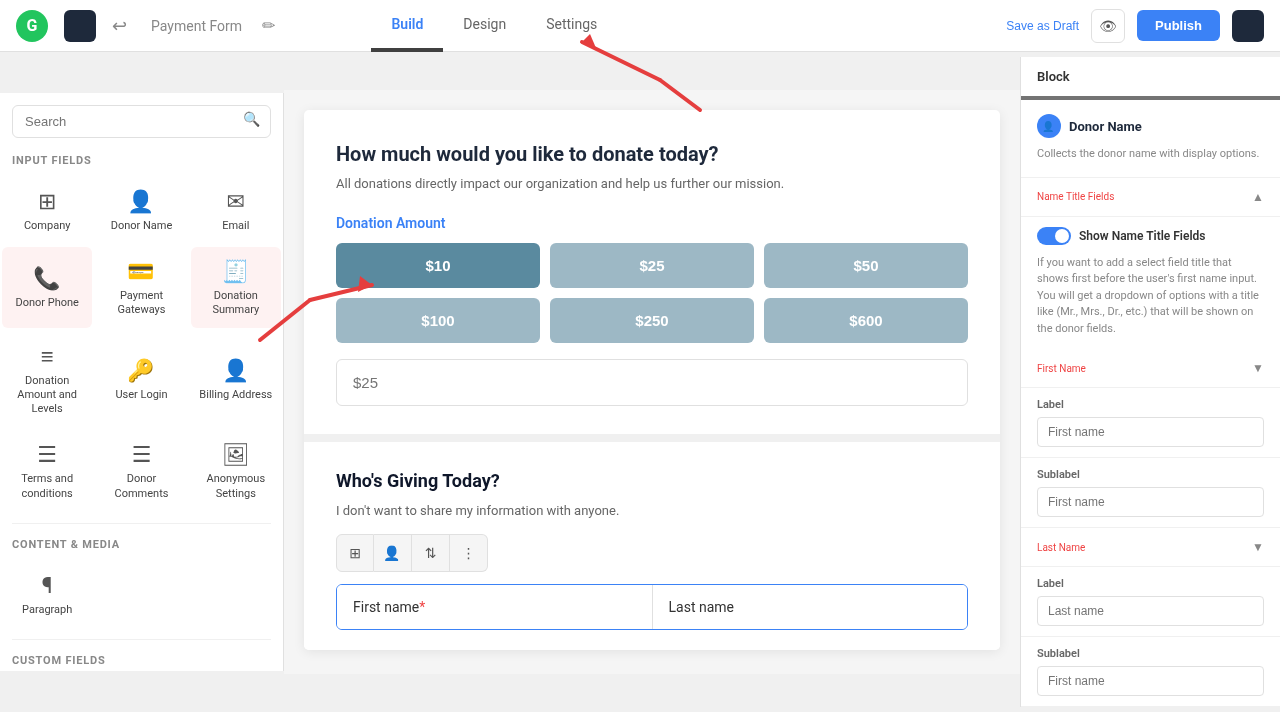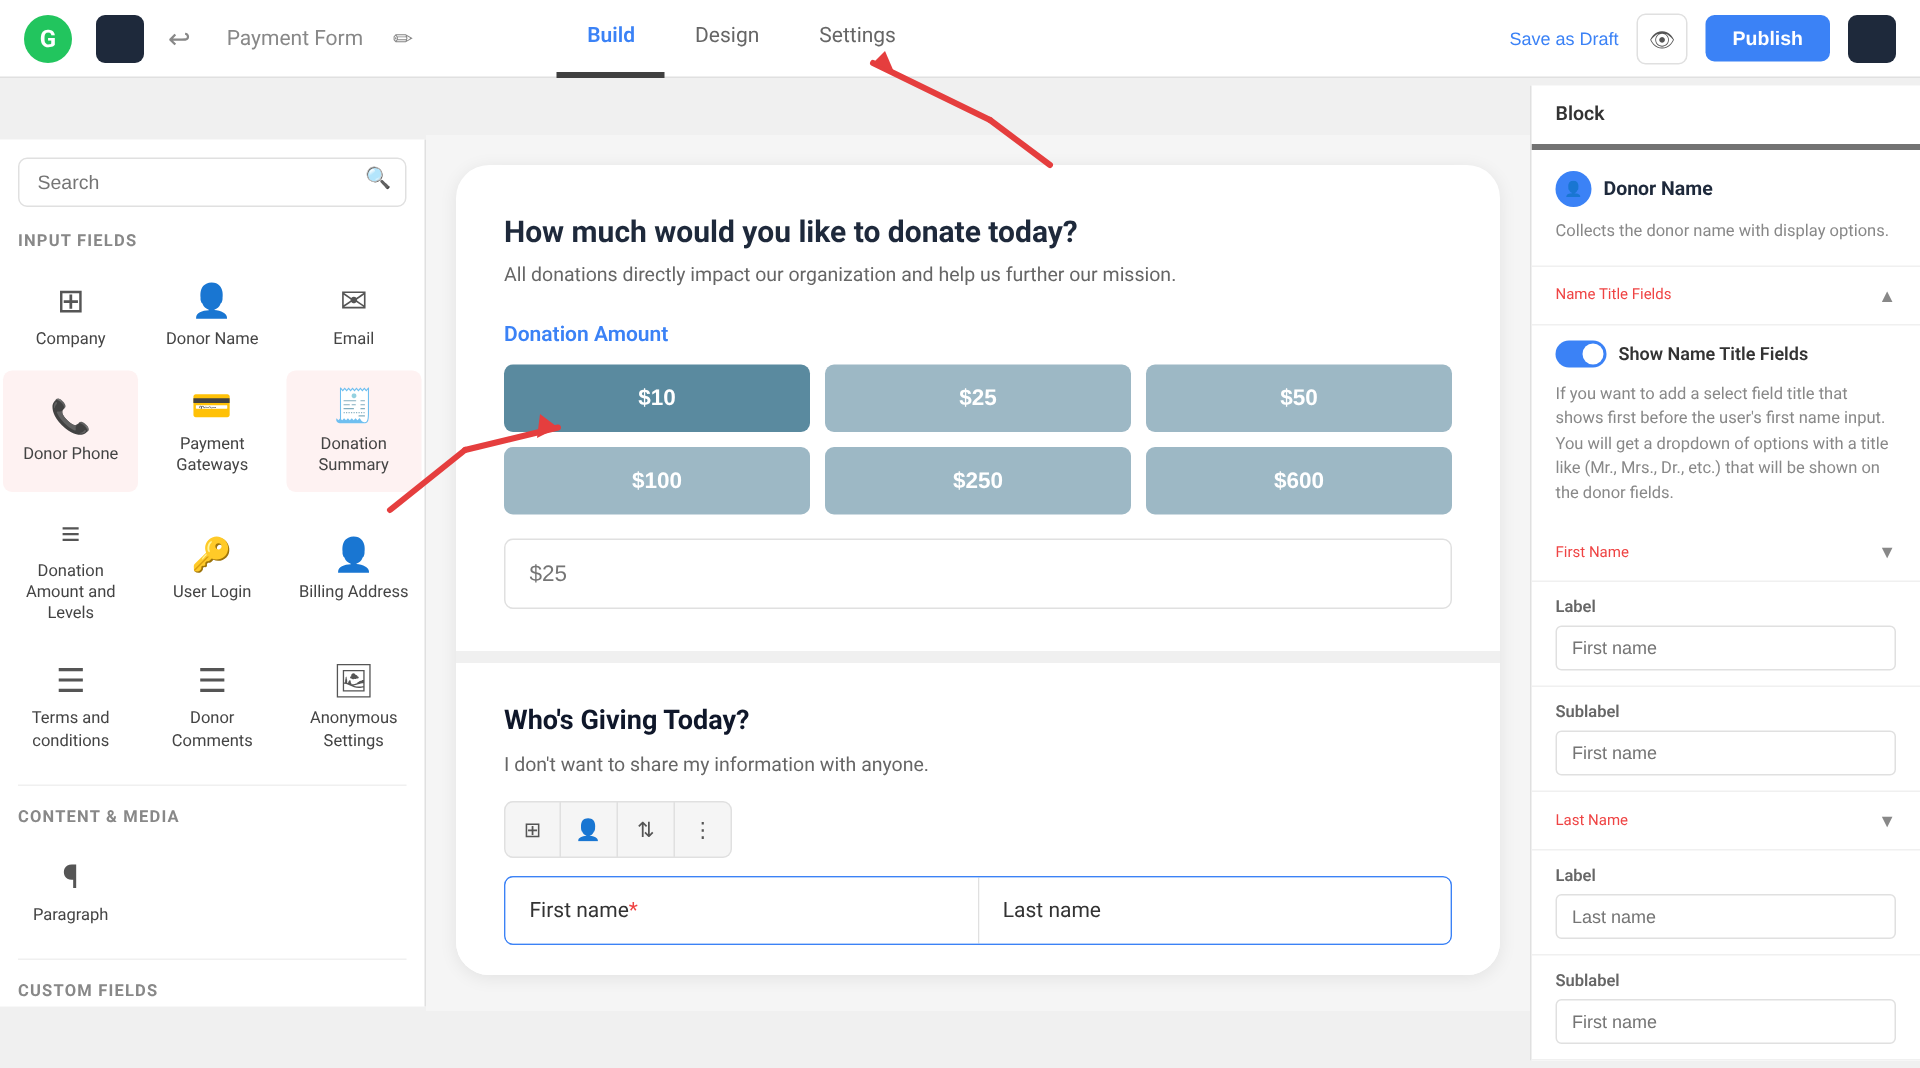--- a/index.html
+++ b/index.html
@@ -153,21 +153,21 @@
 
     
     .center-content {
       flex: 1;
       background: #f5f5f5;
       overflow-y: auto;
       padding: 20px;
     }
     .donation-card {
       background: #fff;
-      border-radius: 22px;
+      border-radius: 5px;
       box-shadow: 0 2px 12px rgba(0,0,0,0.08);
       overflow: hidden;
       margin-bottom: 4px;
     }
     .donation-card-inner {
       padding: 32px 32px 28px;
     }
     .donation-title {
       font-size: 20px;
       font-weight: 700;

